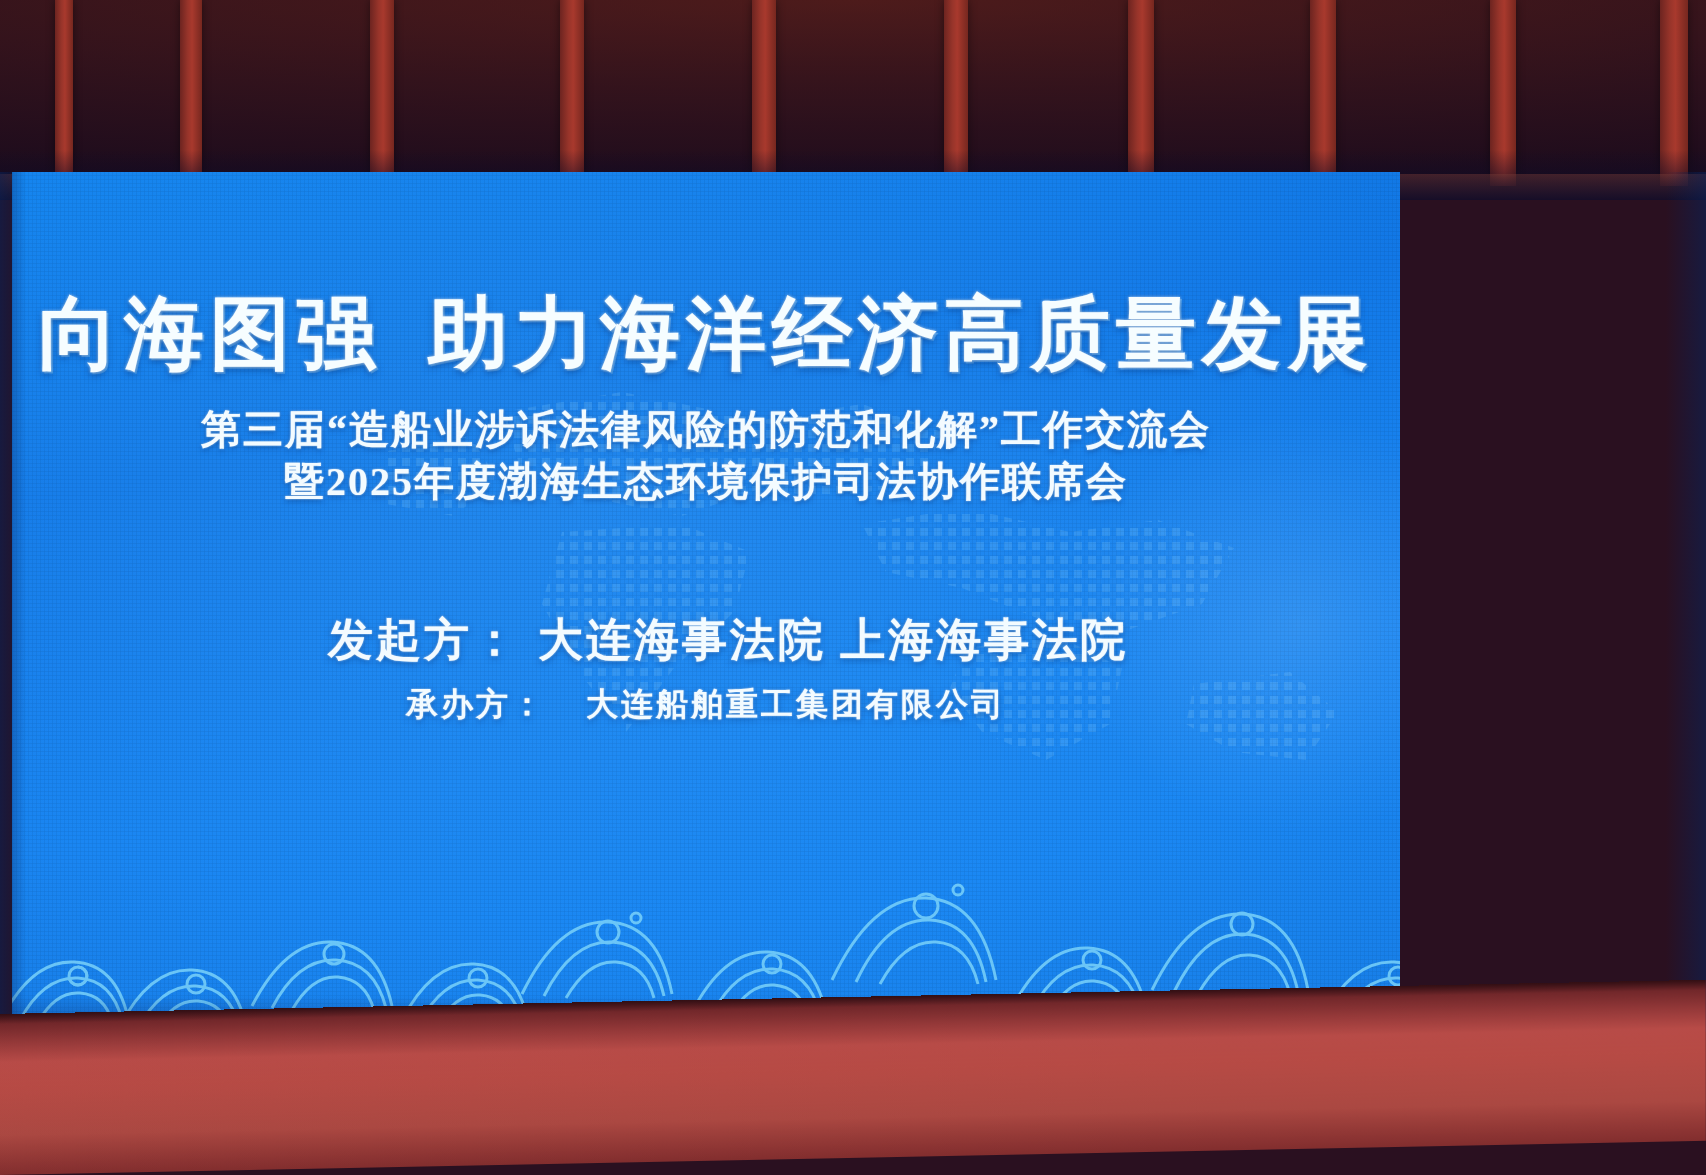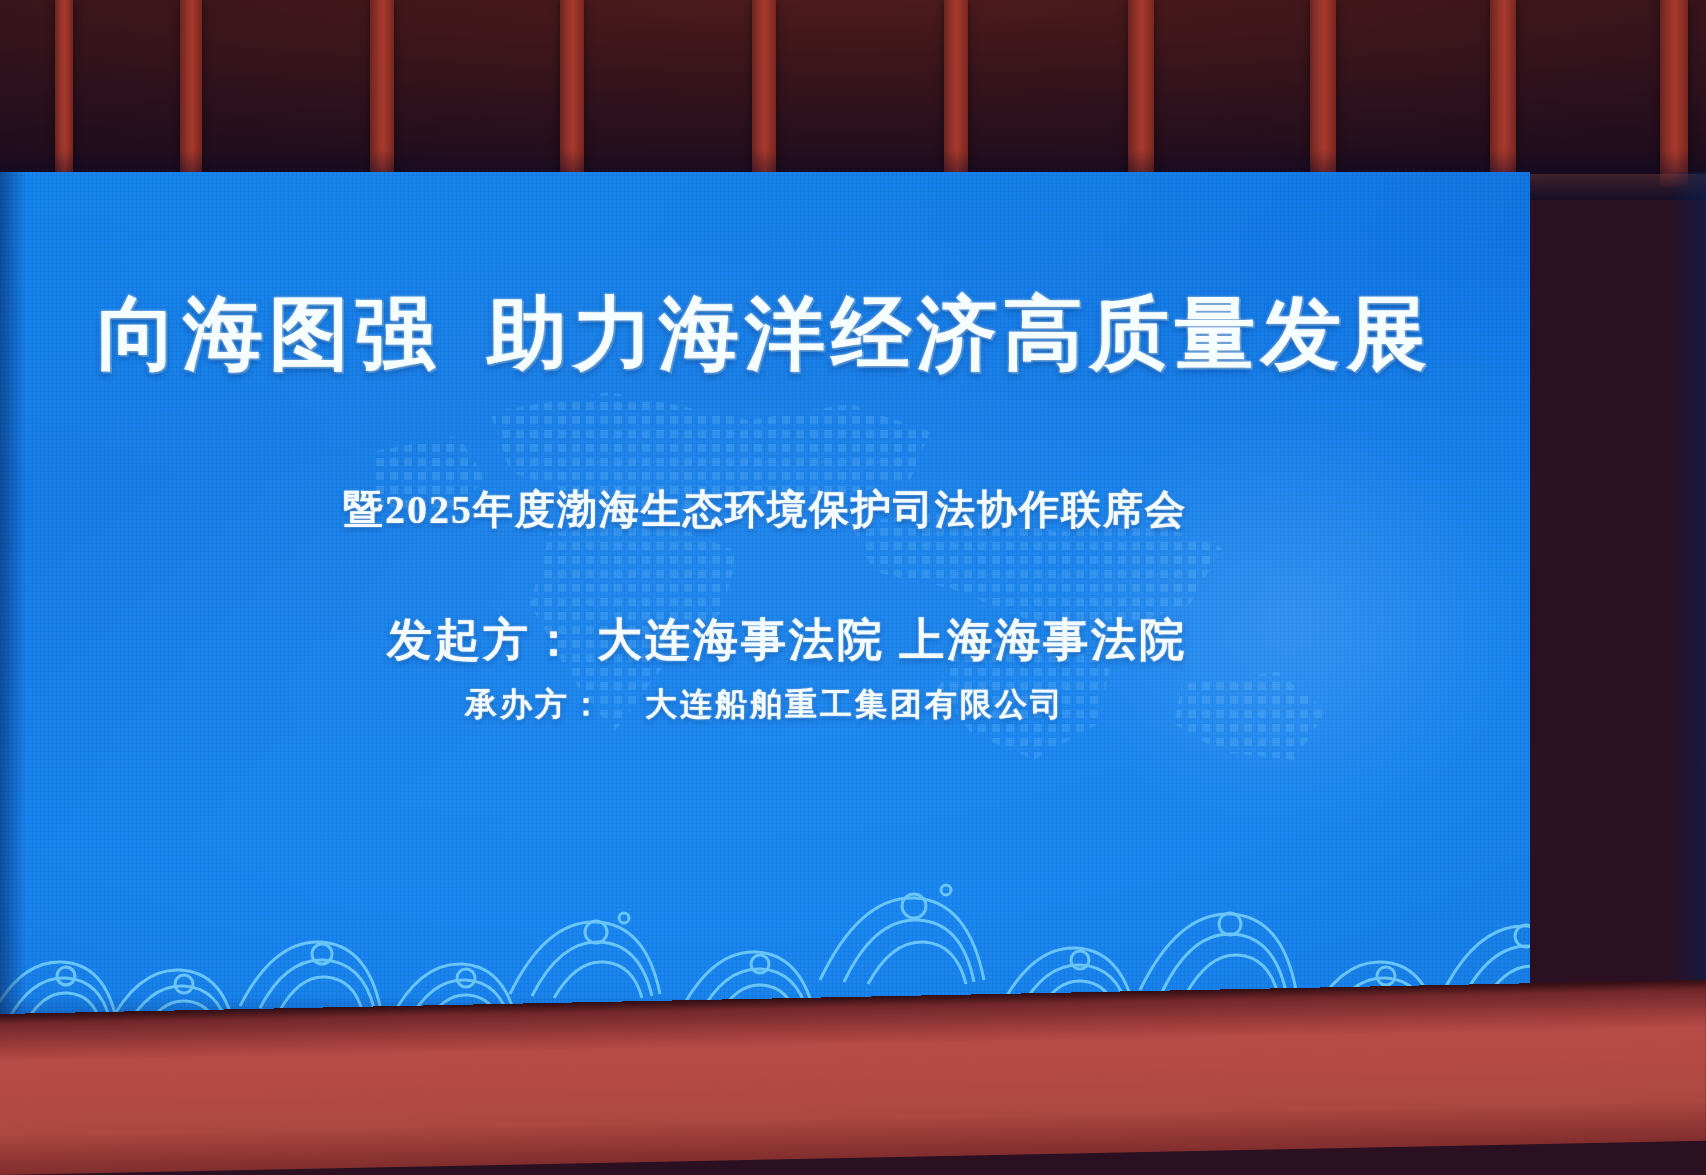--- a/index.html
+++ b/index.html
@@ -16,21 +16,21 @@
     background:radial-gradient(130% 120% at 50% 0%, rgba(80,28,26,.55) 0%, rgba(30,12,28,.82) 70%, rgba(18,10,30,.95) 100%);}
   .pillar{position:absolute;top:0;height:186px;
     background:linear-gradient(90deg,#6d2420 0%,#97342a 35%,#a8392d 55%,#76271f 100%);
     box-shadow:0 0 10px rgba(0,0,0,.45);}
   .beam-base{position:absolute;left:0;bottom:0;width:1706px;height:26px;
     background:linear-gradient(180deg,rgba(120,60,55,.45),rgba(22,14,40,.95));}
   .wall-shadow{position:absolute;left:0;top:150px;width:1706px;height:50px;
     background:linear-gradient(180deg,rgba(20,12,38,0),rgba(16,10,36,.95));}
 
   
-  .led{position:absolute;left:0;top:172px;width:1530px;height:860px;overflow:hidden;
+  .led{position:absolute;left:12px;top:172px;width:1388px;height:860px;overflow:hidden;
        background:linear-gradient(170deg,#1585ef 0%,#1279e8 30%,#1a86f2 62%,#1b8af5 100%);}
   .led-vignette{position:absolute;inset:0;
        background:radial-gradient(120% 95% at 42% 38%, rgba(90,185,255,.20) 0%, rgba(10,95,200,.0) 52%, rgba(6,70,165,.30) 100%);}
   
   .led-grid{position:absolute;inset:0;opacity:.16;
        background-image:repeating-linear-gradient(0deg,rgba(0,0,0,.30) 0 1px,rgba(0,0,0,0) 1px 4px),
                         repeating-linear-gradient(90deg,rgba(0,0,0,.30) 0 1px,rgba(0,0,0,0) 1px 4px);}
   
   .map-dots{position:absolute;left:250px;top:160px;width:1180px;height:560px;opacity:.55;}
 
@@ -43,21 +43,21 @@
     text-shadow:0 0 3px rgba(255,255,255,.75),
                 0 3px 7px rgba(4,50,120,.55),
                 2px 2px 0 rgba(160,220,255,.35);}
   .title .gap{display:inline-block;width:46px;}
 
   .sub1{position:absolute;left:0;right:0;top:238px;
     font-size:40px;line-height:1.0;font-weight:600;letter-spacing:2px;
     text-shadow:0 0 2px rgba(255,255,255,.7),0 2px 5px rgba(4,50,120,.5);}
   .sub2{position:absolute;left:0;right:0;top:290px;
     font-size:40px;line-height:1.0;font-weight:600;letter-spacing:2px;
-    text-shadow:0 0 2px rgba(255,255,255,.7),0 2px 5px rgba(4,50,120,.5);margin-top:28px;}
+    text-shadow:0 0 2px rgba(255,255,255,.7),0 2px 5px rgba(4,50,120,.5);}
 
   .org1{position:absolute;left:0;right:0;top:446px;
     font-size:45px;line-height:1.0;font-weight:600;letter-spacing:3px;
     text-shadow:0 0 2px rgba(255,255,255,.7),0 2px 6px rgba(4,50,120,.5);padding-left:44px;}
   .org2{position:absolute;left:0;right:0;top:516px;
     font-size:32px;line-height:1.0;font-weight:600;letter-spacing:3px;
     text-shadow:0 0 2px rgba(255,255,255,.7),0 2px 6px rgba(4,50,120,.5);text-align:center;}
   .org-label{display:inline-block;}
   .org-sep{display:inline-block;width:18px;}
   .org-sep-wide{display:inline-block;width:40px;}
@@ -213,20 +213,21 @@
         </g>
       </g>
     </svg>
 
     <div class="screen-bottom-shadow"></div>
 
     <div class="content">
 
       <div class="title"><span>向海图强</span><span class="gap"></span><span>助力海洋经济高质量发展</span></div>
 
+      <div class="sub1">第三届“造船业涉诉法律风险的防范和化解”工作交流会</div>
       <div class="sub2">暨2025年度渤海生态环境保护司法协作联席会</div>
 
       <div class="org1"><span class="org-label">发起方：</span><span class="org-sep"></span><span>大连海事法院  上海海事法院</span></div>
 
       <div class="org2"><span class="org-label">承办方：</span><span class="org-sep-wide"></span><span>大连船舶重工集团有限公司</span></div>
 
     </div>
 
   </div>
 

